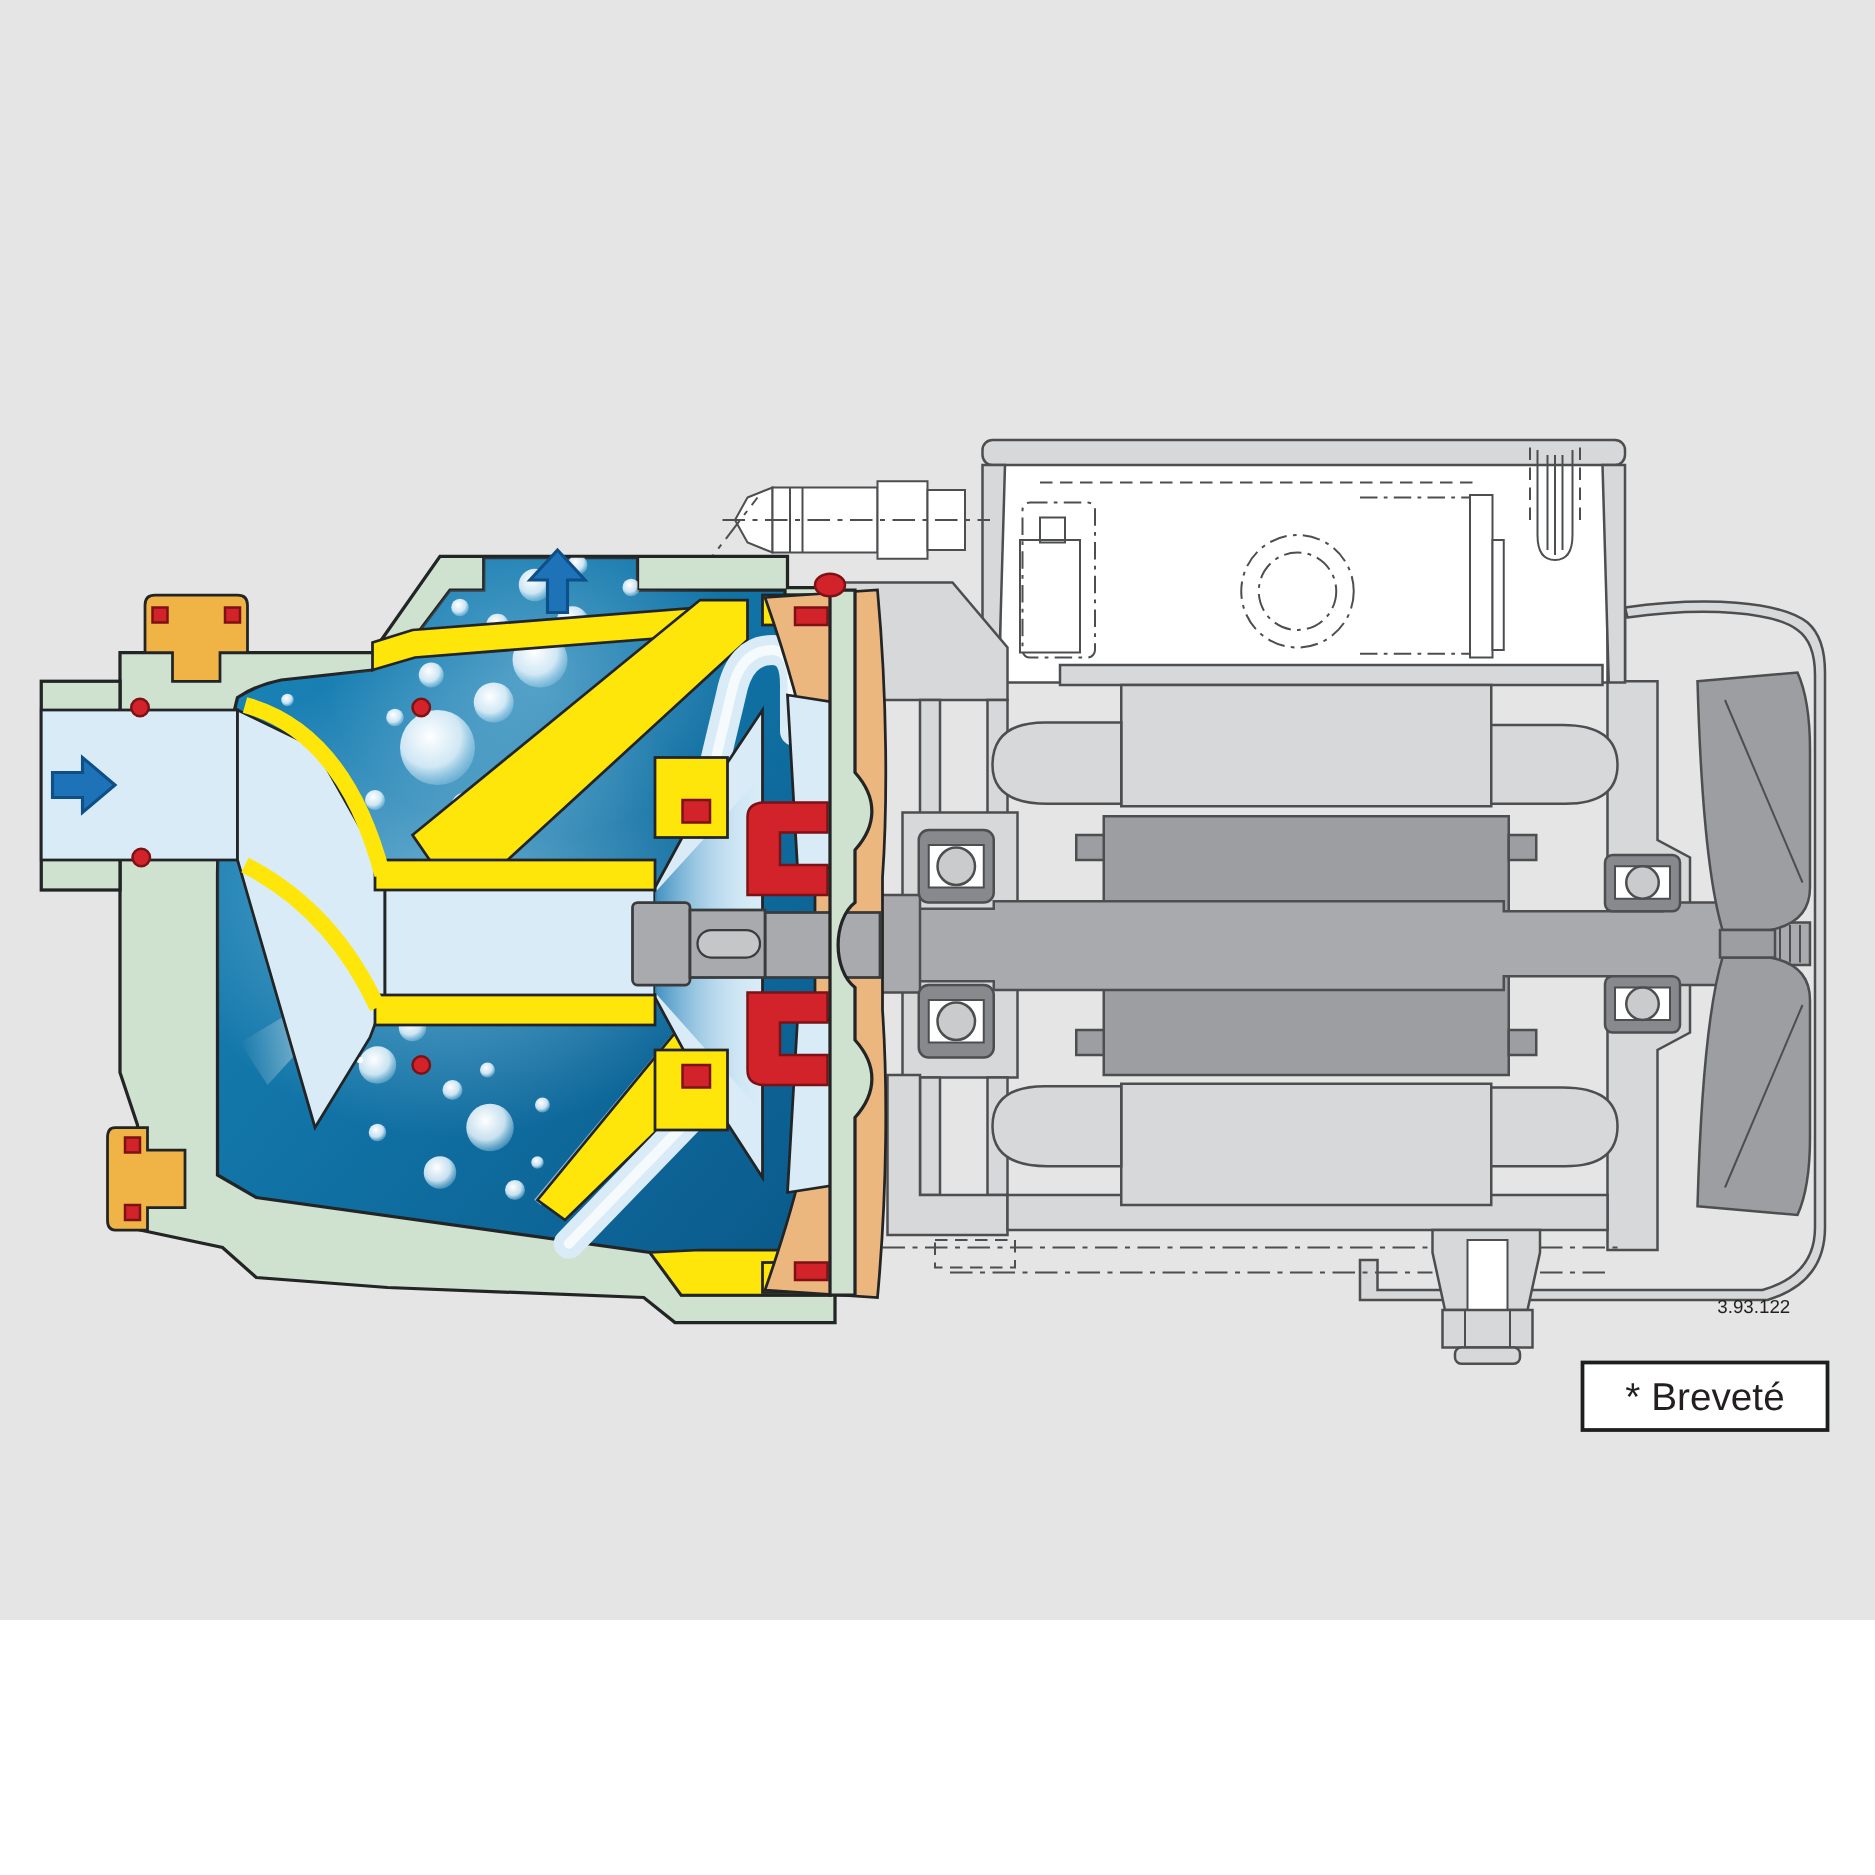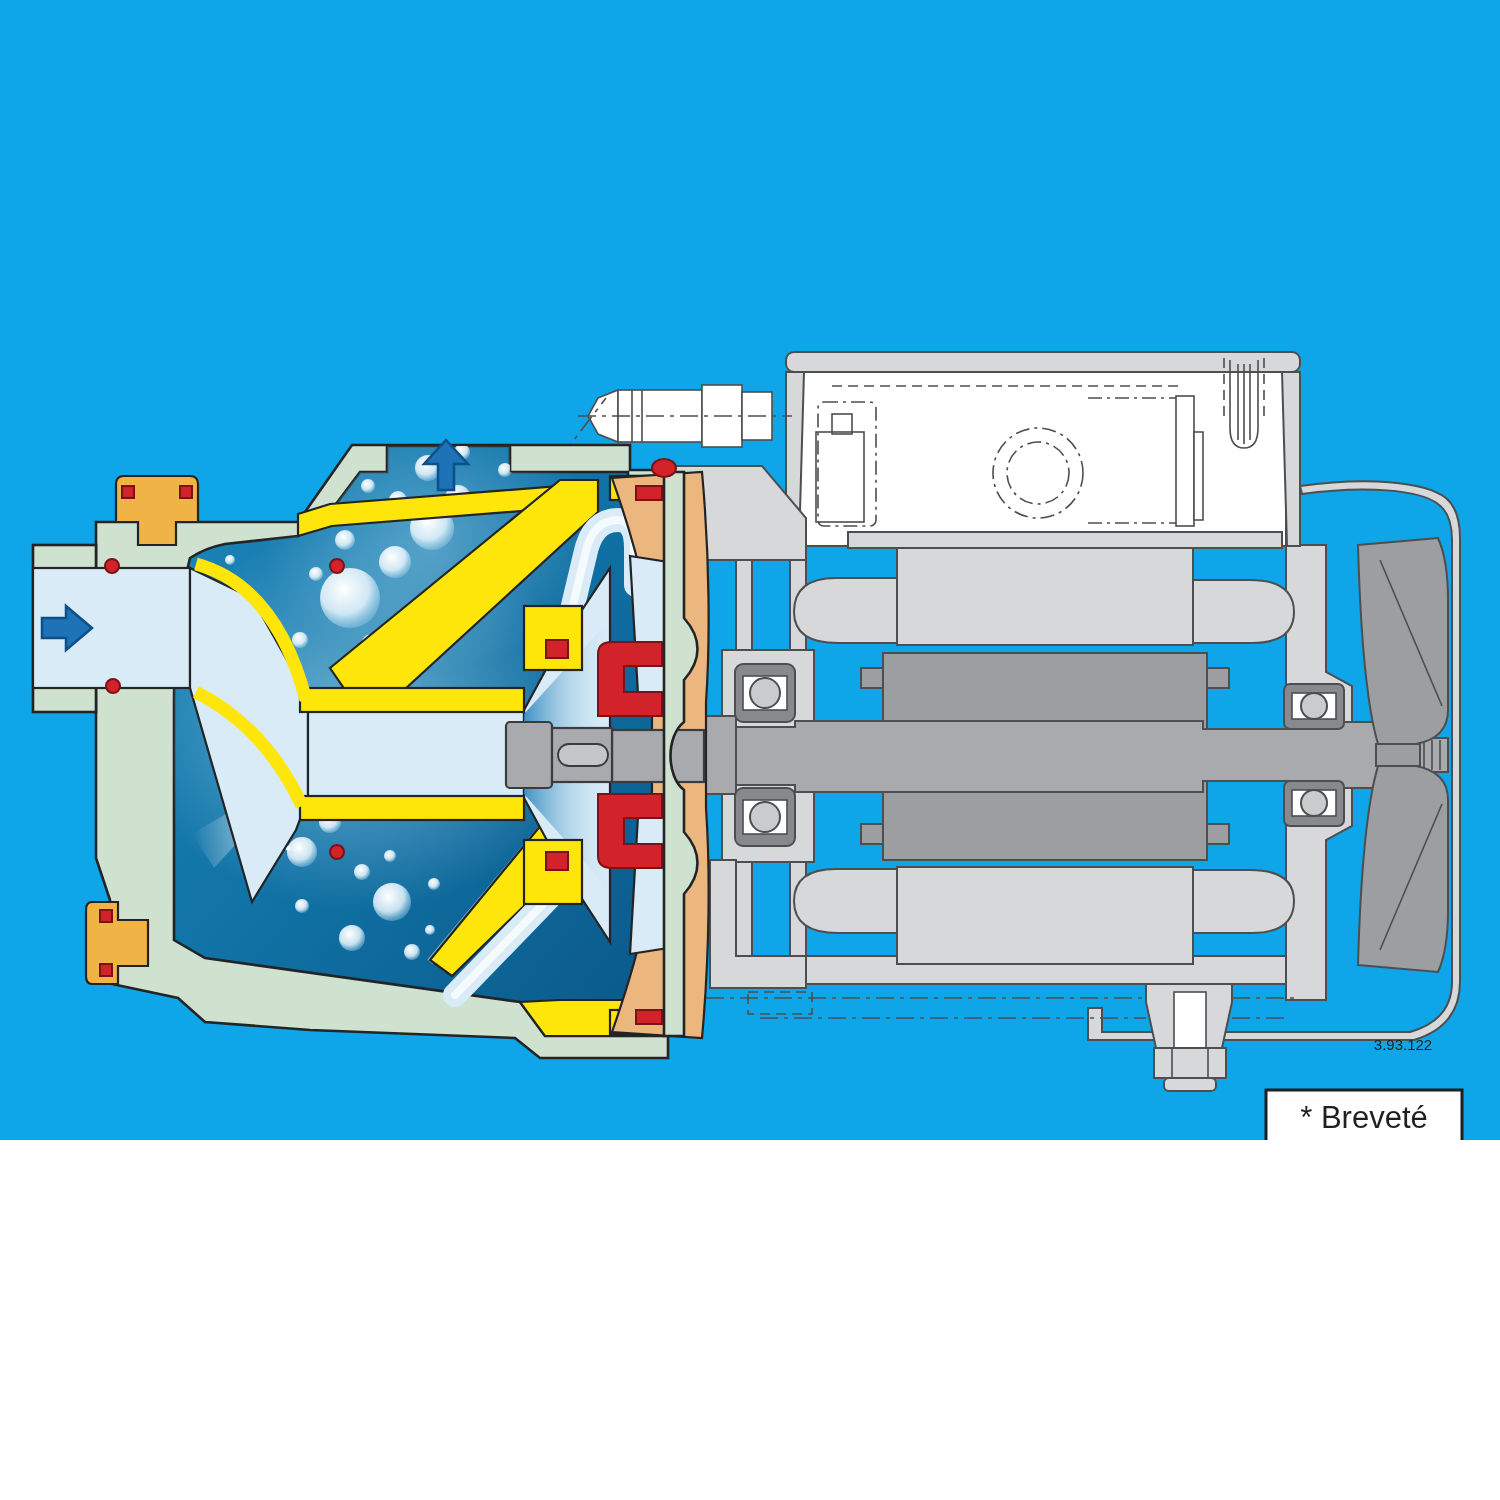--- a/index.html
+++ b/index.html
@@ -1,16 +1,16 @@
 <!DOCTYPE html>
 <html style="--casing: #cfe1cf; --line-pump: #222426; --water-a: #1d86ba; --water-b: #0a5889; --water-light: #d8ebf7; --yellow: #ffe60a; --tan: #ecb77e; --red: #d2232a; --gold: #efb445; --arrow: #1d72b8; --metal-light: #d7d8da; --metal-mid: #a8aaad; --metal-rotor: #9c9ea1; --metal-dark: #87898c; --metal-ball: #c9cbcd; --line-motor: #4d4e50; --text: #231f20;"><head>
 <meta charset="utf-8">
 <style>
   html,body{margin:0;padding:0;background:#fff;}
-  .stage{position:relative;width:1500px;height:1140px;background:#0ea5e9;overflow:hidden;}
+  .stage{position:relative;width:1500px;height:1296px;background:#e5e5e5;overflow:hidden;}
   svg{display:block;}
   text{font-family:"Liberation Sans","DejaVu Sans",sans-serif;fill:var(--text);}
   
   .ml{fill:var(--metal-light);stroke:var(--line-motor);stroke-width:2;}
   .mm{fill:var(--metal-mid);stroke:var(--line-motor);stroke-width:2;}
   .mr{fill:var(--metal-rotor);stroke:var(--line-motor);stroke-width:2;}
   .md{fill:var(--metal-dark);stroke:var(--line-motor);stroke-width:2;}
   .mb{fill:var(--metal-ball);stroke:var(--line-motor);stroke-width:2;}
   .mw{fill:#fff;stroke:var(--line-motor);stroke-width:2;}
   .mo{fill:none;stroke:var(--line-motor);stroke-width:2;}

